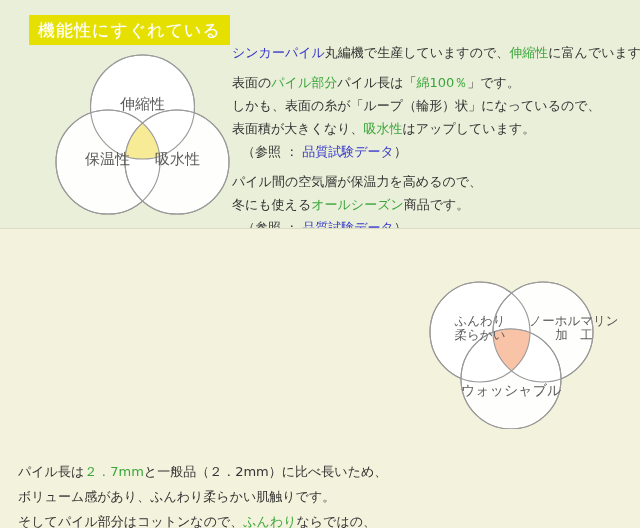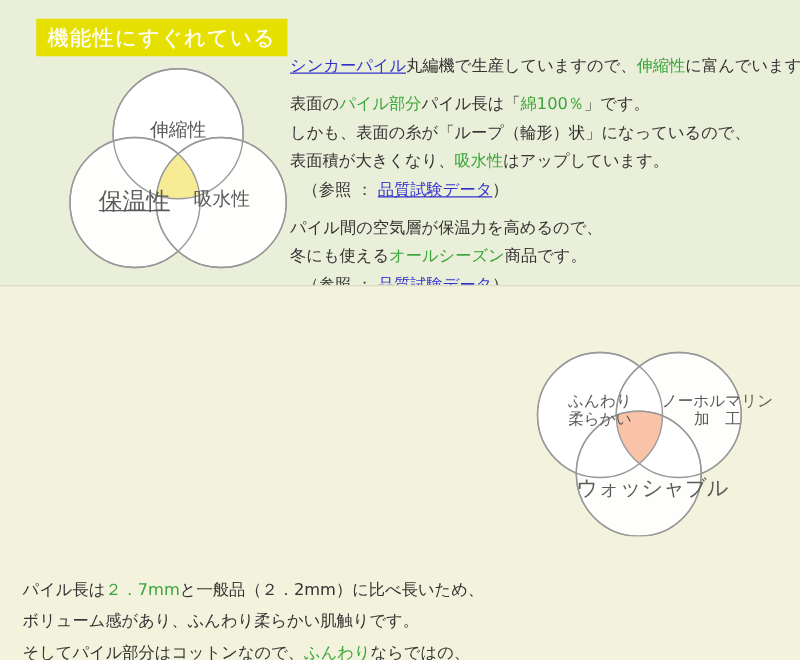--- a/index.html
+++ b/index.html
@@ -35,21 +35,21 @@
   .venn{position:absolute;}
   .venn svg{display:block;}
   .venn-label{
     position:absolute;color:#5b5b5b;text-align:center;
     line-height:1.15;white-space:pre;
   }
 
   
   .txt{position:absolute;color:#333333;}
   .line{white-space:nowrap;}
-  .lnk{color:#3333cc;text-decoration:underline;text-align:center;}
+  .lnk{color:#3333cc;text-align:center;}
   .grn{color:#3aa63a;}
 
   
   #para-top{left:232px;top:44px;width:410px;font-size:13px;}
   #para-top .line{margin-bottom:5px;}
   #para-top .gap{height:7px;}
 
   
   #para-bottom{left:18px;top:234px;width:380px;font-size:13px;}
   #para-bottom .line{margin-bottom:7px;}
@@ -81,21 +81,21 @@
         <g clip-path="url(#cTop)">
           <g clip-path="url(#cLeft)">
             <circle cx="127" cy="110" r="52" fill="#f7eb96" stroke="none"></circle>
           </g>
         </g>
         <circle cx="92.5" cy="55" r="52" fill="none" stroke="#9a9a9a" stroke-width="1.1"></circle>
         <circle cx="58" cy="110" r="52" fill="none" stroke="#9a9a9a" stroke-width="1.1"></circle>
         <circle cx="127" cy="110" r="52" fill="none" stroke="#9a9a9a" stroke-width="1.1"></circle>
       </svg>
       <div class="venn-label" style="left:55px;top:44px;width:75px;font-size:15px;">伸縮性</div>
-      <div class="venn-label" style="left:20px;top:99px;width:75px;font-size:19px;text-decoration:underline;">保温性</div>
+      <div class="venn-label" style="left:20px;top:99px;width:75px;font-size:15px;">保温性</div>
       <div class="venn-label" style="left:90px;top:99px;width:75px;font-size:15px;">吸水性</div>
     </div>
 
     <div class="txt" id="para-top">
       <div class="line">
         <span class="lnk">シンカーパイル</span><span>丸編機で生産していますので、</span><span class="grn">伸縮性</span><span>に富んでいます。</span>
       </div>
       <div class="gap"></div>
       <div class="line">
         <span>表面の</span><span class="grn">パイル部分</span><span>パイル長は「</span><span class="grn">綿100％</span><span>」です。</span>
@@ -150,17 +150,17 @@
           </g>
         </g>
         <circle cx="77" cy="53" r="50" fill="none" stroke="#9a9a9a" stroke-width="1.1"></circle>
         <circle cx="140" cy="53" r="50" fill="none" stroke="#9a9a9a" stroke-width="1.1"></circle>
         <circle cx="108" cy="100" r="50" fill="none" stroke="#9a9a9a" stroke-width="1.1"></circle>
       </svg>
       <div class="venn-label" style="left:35px;top:35px;width:84px;font-size:12.5px;">ふんわり
 柔らかい</div>
       <div class="venn-label" style="left:96px;top:35px;width:92px;font-size:12.5px;margin-left:29px;">ノーホルマリン
 加　工</div>
-      <div class="venn-label" style="left:58px;top:103px;width:100px;font-size:17px;">ウォッシャブル</div>
+      <div class="venn-label" style="left:58px;top:103px;width:100px;font-size:14px;">ウォッシャブル</div>
     </div>
 
   </div>
 </div>
 
 </body></html>

